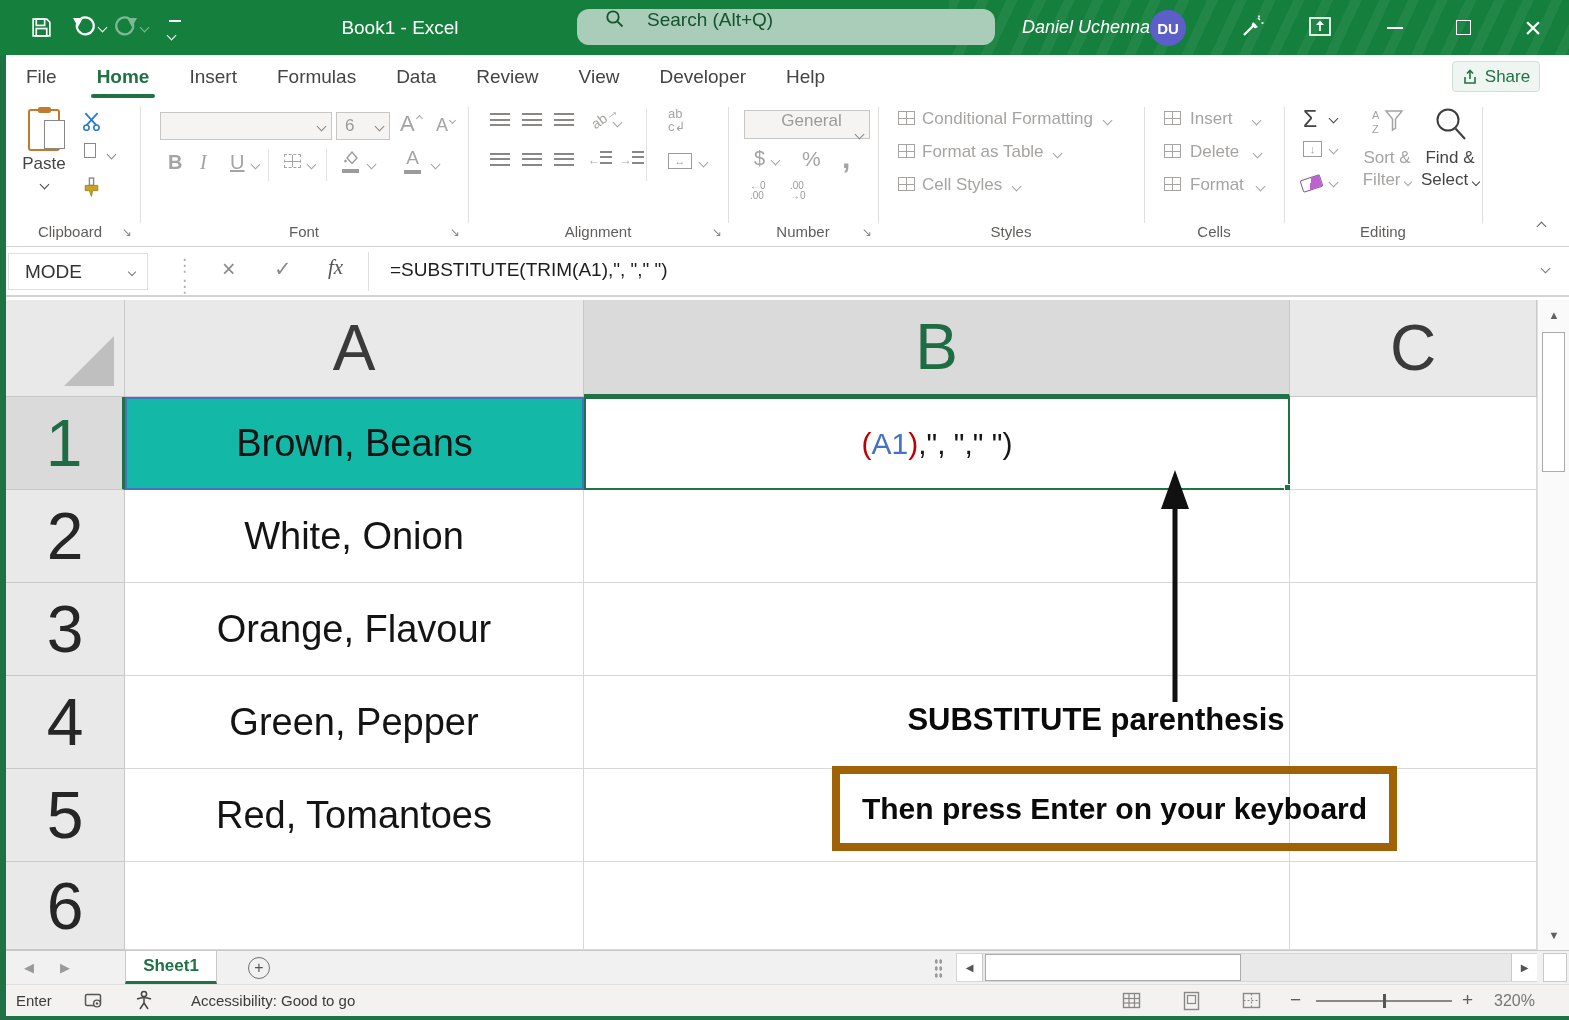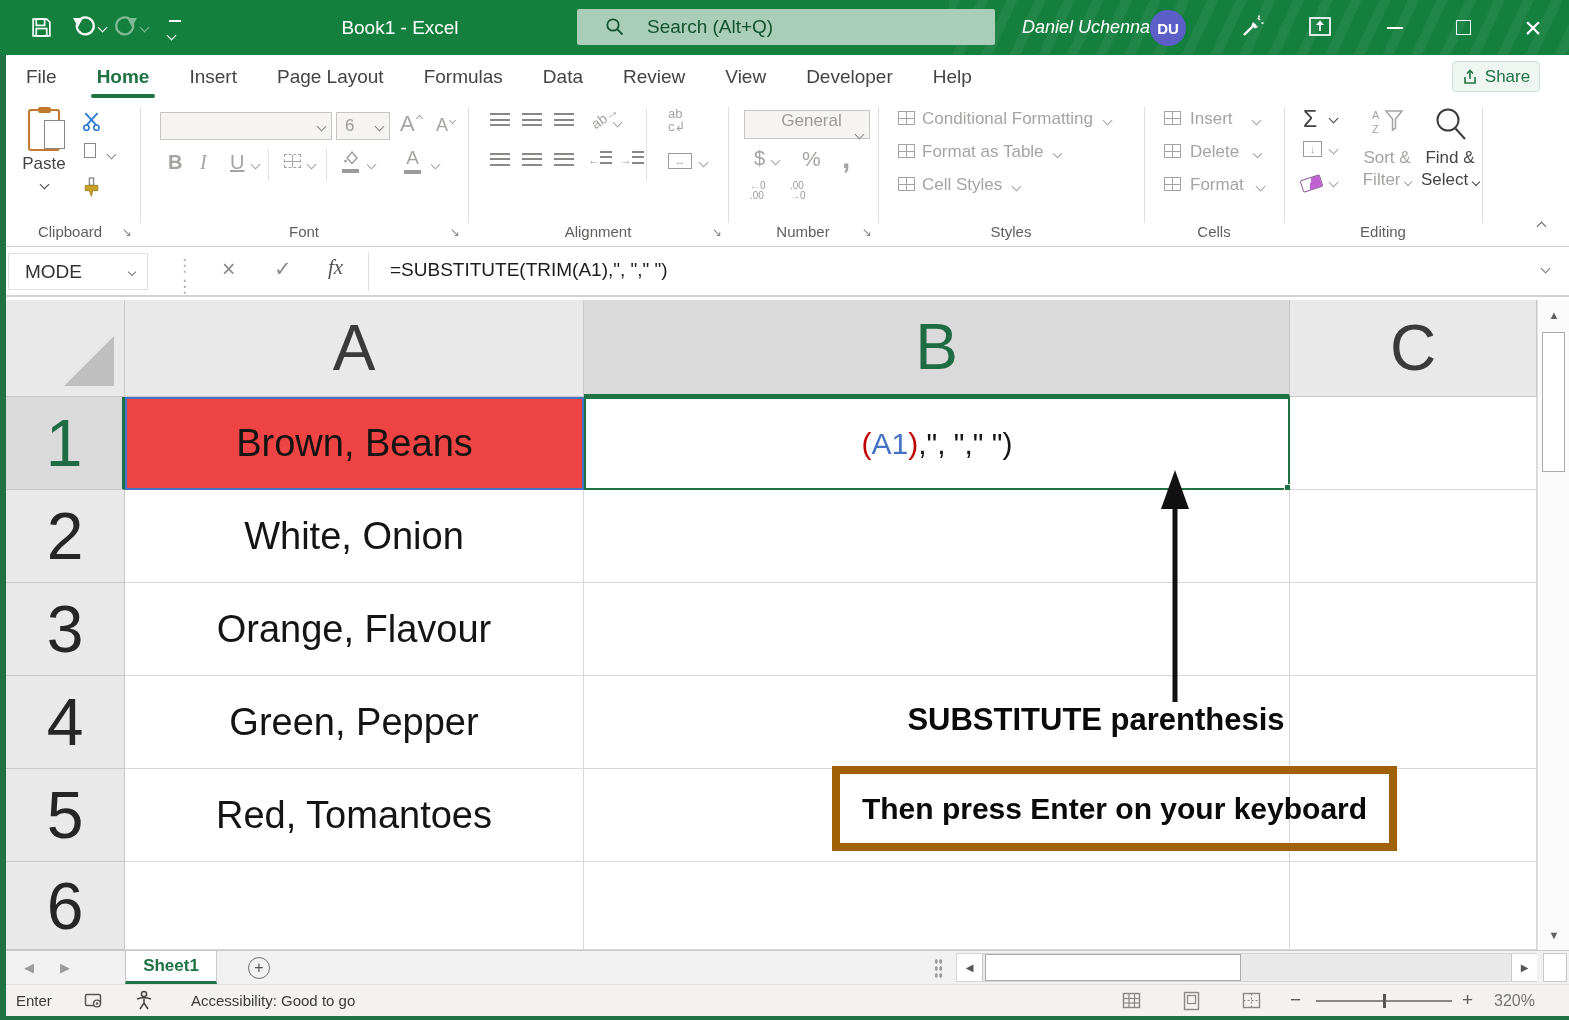--- a/index.html
+++ b/index.html
@@ -110,21 +110,21 @@
       </svg>
   </span>
   <span class="abs cv" style="left:141px;top:24px;color:#fff;opacity:.45;"></span>
   <span class="abs" style="left:168px;top:20px;">
     <span style="display:block;width:12px;height:2px;background:#fff;margin:0 0 3px 1px;"></span>
     <span class="cv" style="color:#fff;"></span>
   </span>
 
   <div class="abs" style="left:300px;top:0;width:200px;height:55px;line-height:55px;text-align:center;color:#fff;font-size:19px;">Book1  -  Excel</div>
 
-  <div class="abs" style="left:577px;top:9px;width:418px;height:36px;background:#A9CDB8;border-radius:2px;display:flex;align-items:center;">
+  <div class="abs" style="left:577px;top:9px;width:418px;height:36px;background:#A9CDB8;border-radius:12px;display:flex;">
     <span style="margin-left:28px;display:flex;">
       <svg width="20" height="20" viewBox="0 0 20 20">
           <circle cx="8" cy="8" r="5.7" fill="none" stroke="#14532D" stroke-width="1.8"></circle>
           <line x1="12.3" y1="12.3" x2="17.5" y2="17.5" stroke="#14532D" stroke-width="1.8"></line>
         </svg>
     </span>
     <span style="margin-left:22px;font-size:19px;color:#14532D;">Search (Alt+Q)</span>
   </div>
 
   <span class="abs" style="left:1022px;top:17px;color:#fff;font-size:18px;font-style:italic;">Daniel Uchenna</span>
@@ -153,21 +153,20 @@
   <span class="abs flexc" style="left:1440px;top:0;width:46px;height:55px;">
     <span class="win-max"></span>
   </span>
   <span class="abs flexc" style="left:1508px;top:0;width:50px;height:55px;color:#fff;font-size:30px;font-weight:300;">×</span>
 </div>
 
 <div class="abs" style="left:6px;top:55px;width:1563px;height:44px;background:#fff;display:flex;">
   <span class="rtab">File</span>
   <span class="rtab active">Home</span>
   <span class="rtab">Insert</span>
-  <span class="rtab">Page Layout</span>
   <span class="rtab">Formulas</span>
   <span class="rtab">Data</span>
   <span class="rtab">Review</span>
   <span class="rtab">View</span>
   <span class="rtab">Developer</span>
   <span class="rtab">Help</span>
 </div>
 <div class="abs" style="left:1452px;top:61px;width:88px;height:31px;background:#EFF6F1;border:1px solid #CBE3D3;border-radius:4px;display:flex;align-items:center;justify-content:center;gap:7px;color:#1F7244;font-size:17px;">
   <svg width="16" height="16" viewBox="0 0 16 16">
       <path d="M3 8 v6 h10 v-6" fill="none" stroke="#1F7244" stroke-width="1.6"></path>
@@ -367,21 +366,21 @@
   <div class="col-h sel-h" style="left:584px;width:706px;border-bottom:3px solid #1F7244;">B</div>
   <div class="col-h" style="left:1290px;width:247px;">C</div>
 
   <div class="row-h sel-h" style="top:397px;height:93px;border-right:3px solid #1F7244;">1</div>
   <div class="row-h" style="top:490px;height:93px;">2</div>
   <div class="row-h" style="top:583px;height:93px;">3</div>
   <div class="row-h" style="top:676px;height:93px;">4</div>
   <div class="row-h" style="top:769px;height:93px;">5</div>
   <div class="row-h" style="top:862px;height:88px;">6</div>
 
-  <div class="cell" style="left:125px;top:397px;width:459px;height:93px;background:#ef4444;border:2px solid #4472C4;">Brown, Beans</div>
+  <div class="cell" style="left:125px;top:397px;width:459px;height:93px;background:#14b8a6;border:2px solid #4472C4;">Brown, Beans</div>
   <div class="cell" style="left:125px;top:490px;width:459px;height:93px;">White, Onion</div>
   <div class="cell" style="left:125px;top:583px;width:459px;height:93px;">Orange, Flavour</div>
   <div class="cell" style="left:125px;top:676px;width:459px;height:93px;">Green, Pepper</div>
   <div class="cell" style="left:125px;top:769px;width:459px;height:93px;">Red, Tomantoes</div>
   <div class="cell" style="left:125px;top:862px;width:459px;height:88px;"></div>
 
   <div class="cell" style="left:584px;top:397px;width:706px;height:93px;border:2px solid #1F7244;font-size:30px;">
       <span style="color:#C00000;">(</span>
       <span style="color:#4472C4;">A1</span>
       <span style="color:#C00000;">)</span>

